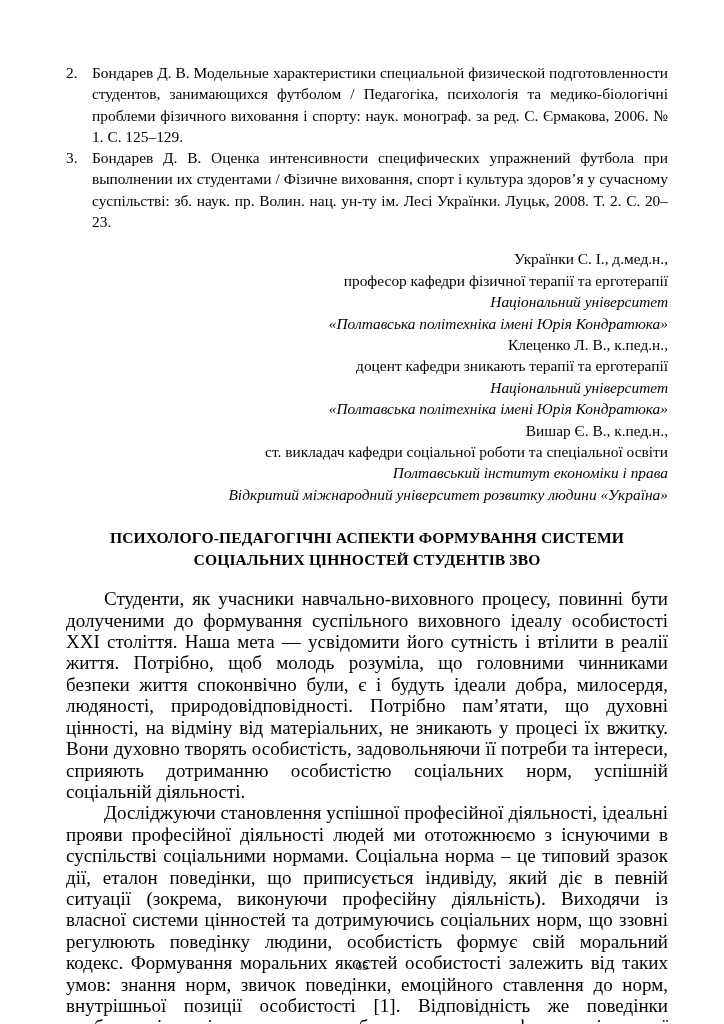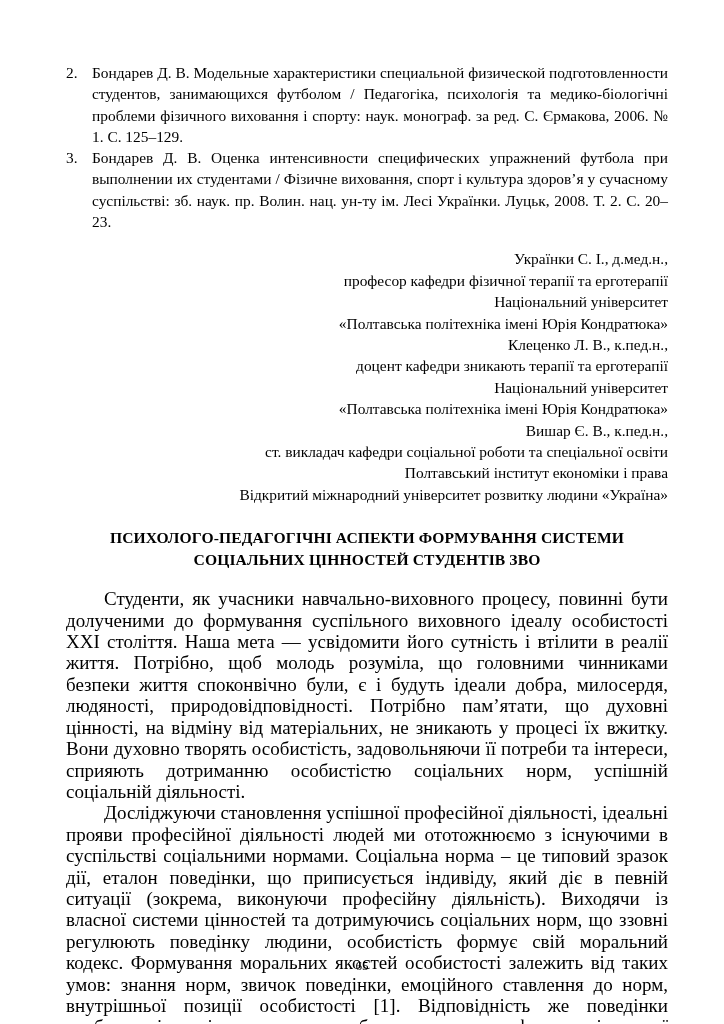--- a/index.html
+++ b/index.html
@@ -66,20 +66,21 @@
     margin-top: 16px;
     text-align: right;
     font-size: 15.4px;
     line-height: 21.4px;
   }
   .author-line {
     display: block;
     white-space: nowrap;
   }
   .author-line.italic {
+    font-style: italic;
   }
 
   
   .doc-title {
     margin: 22px 0 0 0;
     text-align: center;
     font-weight: bold;
     font-size: 15.6px;
     line-height: 22px;
     letter-spacing: 0.1px;

